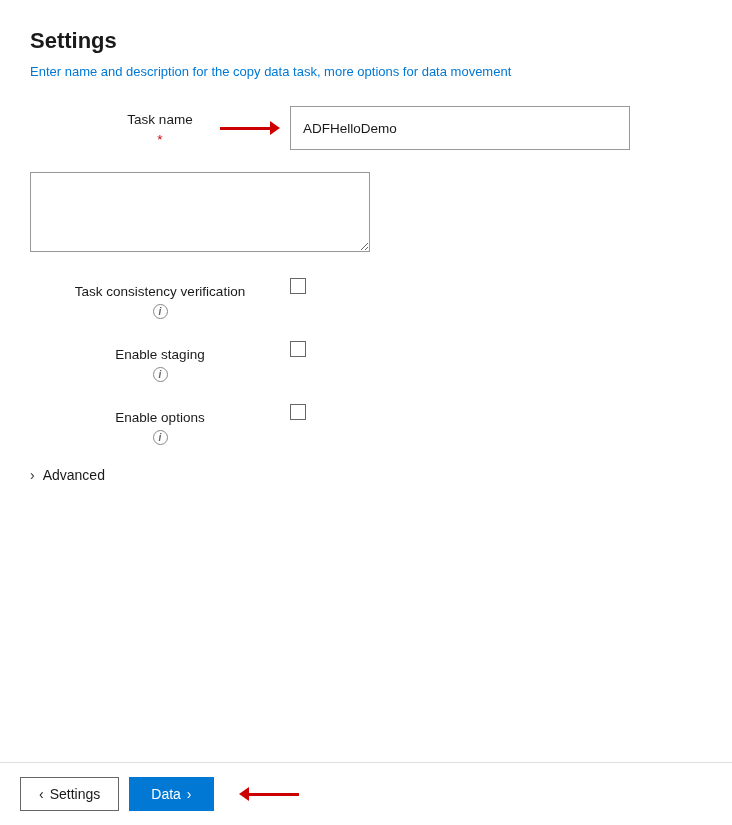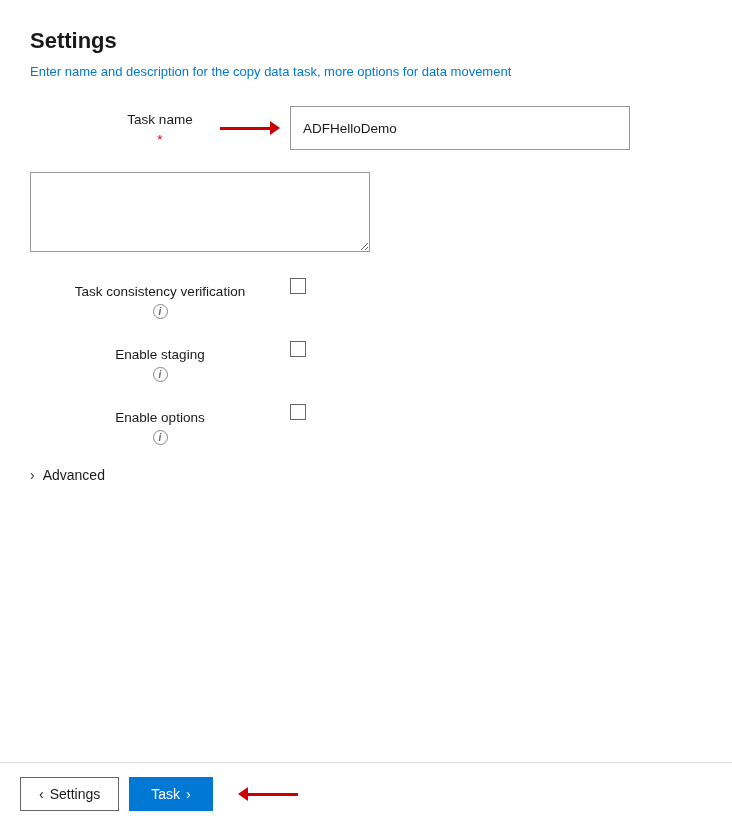--- a/index.html
+++ b/index.html
@@ -294,20 +294,20 @@
     <span class="advanced-label">Advanced</span>
   </div>
 </div>
 
 <div class="footer">
   <button class="btn-previous">
     <span>‹</span>
     <span>Settings</span>
   </button>
   <button class="btn-next">
-    <span>Task</span>
+    <span>Data</span>
     <span>›</span>
   </button>
   <div class="next-arrow-indicator">
     <div class="next-arrow-head-left"></div>
     <div class="next-arrow-shaft"></div>
   </div>
 </div>
 
 </body></html>

